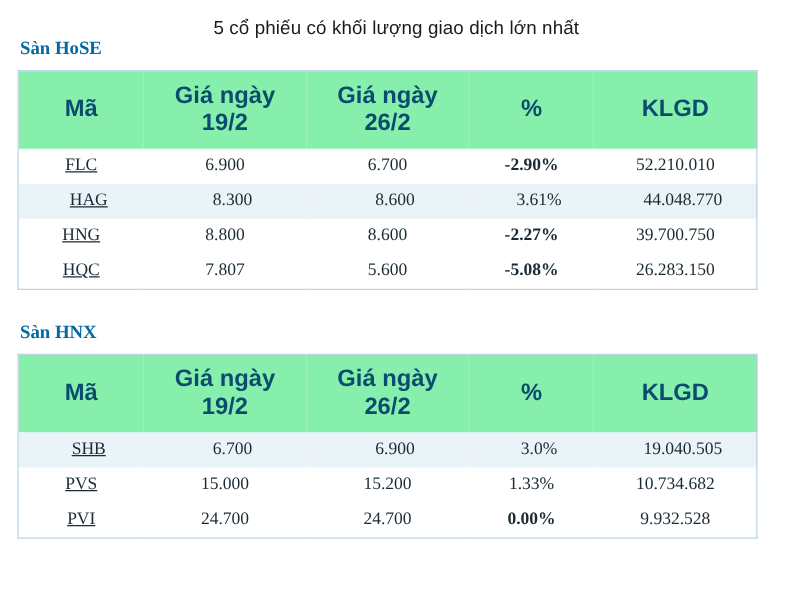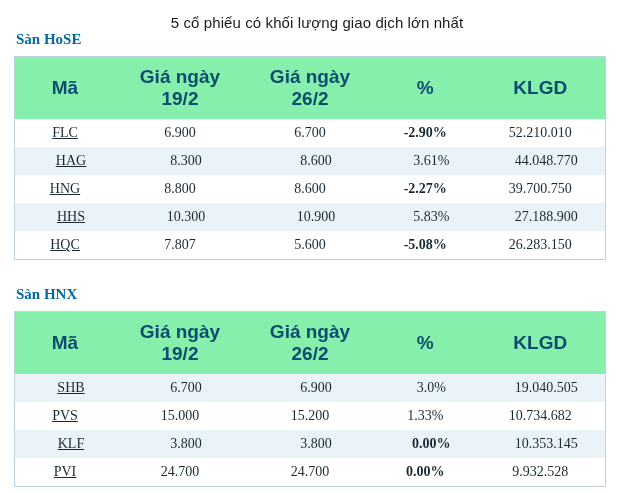--- a/index.html
+++ b/index.html
@@ -131,27 +131,20 @@
         <td class="pct-pos">3.61%</td>
         <td>44.048.770</td>
       </tr>
       <tr>
         <td class="code">HNG</td>
         <td>8.800</td>
         <td>8.600</td>
         <td class="pct-neg">-2.27%</td>
         <td>39.700.750</td>
       </tr>
-      <tr class="alt">
-        <td class="code">HHS</td>
-        <td>10.300</td>
-        <td>10.900</td>
-        <td class="pct-pos">5.83%</td>
-        <td>27.188.900</td>
-      </tr>
       <tr>
         <td class="code">HQC</td>
         <td>7.807</td>
         <td>5.600</td>
         <td class="pct-neg">-5.08%</td>
         <td>26.283.150</td>
       </tr>
     </tbody>
   </table>
 
@@ -181,27 +174,20 @@
         <td class="pct-pos">3.0%</td>
         <td>19.040.505</td>
       </tr>
       <tr>
         <td class="code">PVS</td>
         <td>15.000</td>
         <td>15.200</td>
         <td class="pct-pos">1.33%</td>
         <td>10.734.682</td>
       </tr>
-      <tr class="alt">
-        <td class="code">KLF</td>
-        <td>3.800</td>
-        <td>3.800</td>
-        <td class="pct-zero">0.00%</td>
-        <td>10.353.145</td>
-      </tr>
       <tr>
         <td class="code">PVI</td>
         <td>24.700</td>
         <td>24.700</td>
         <td class="pct-zero">0.00%</td>
         <td>9.932.528</td>
       </tr>
     </tbody>
   </table>
 

